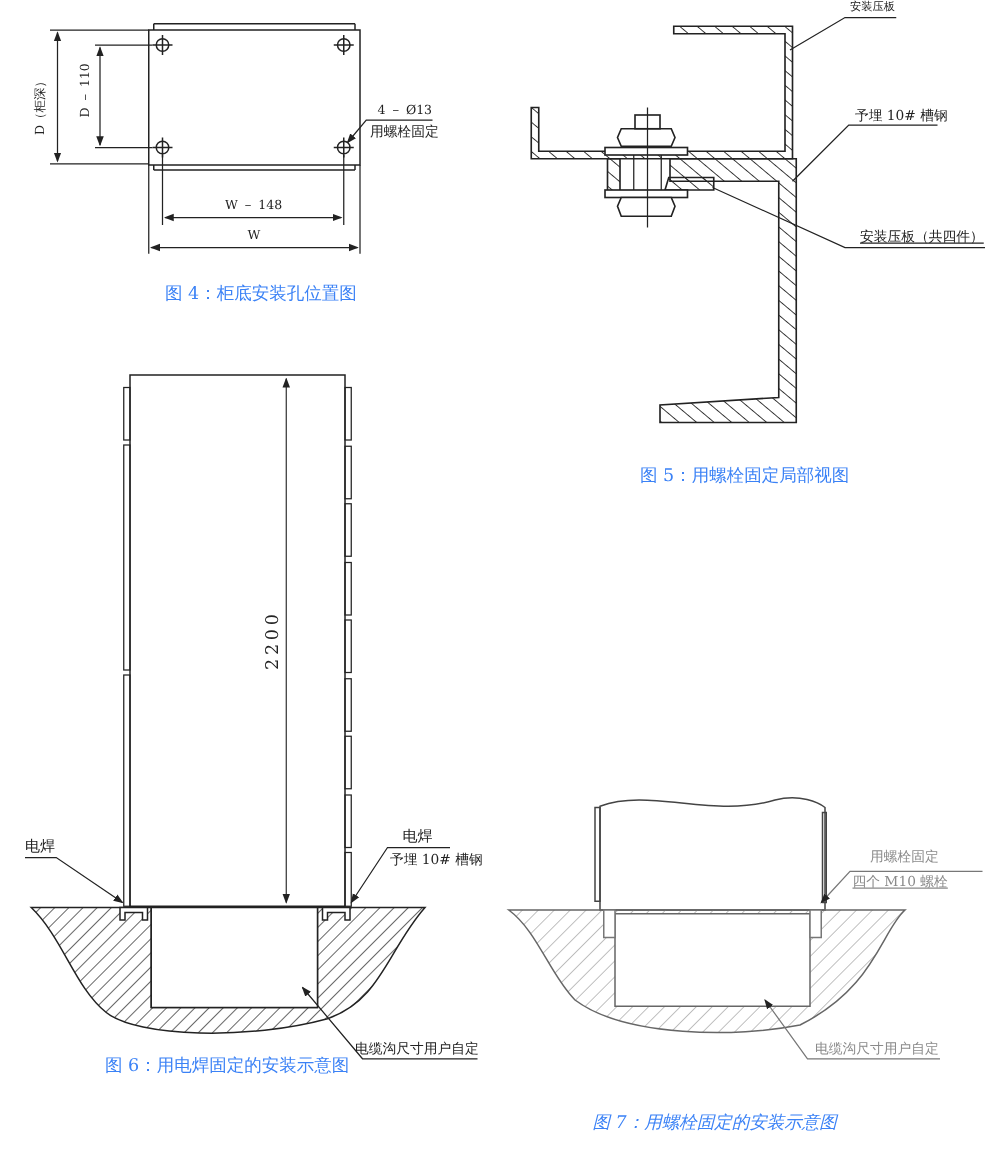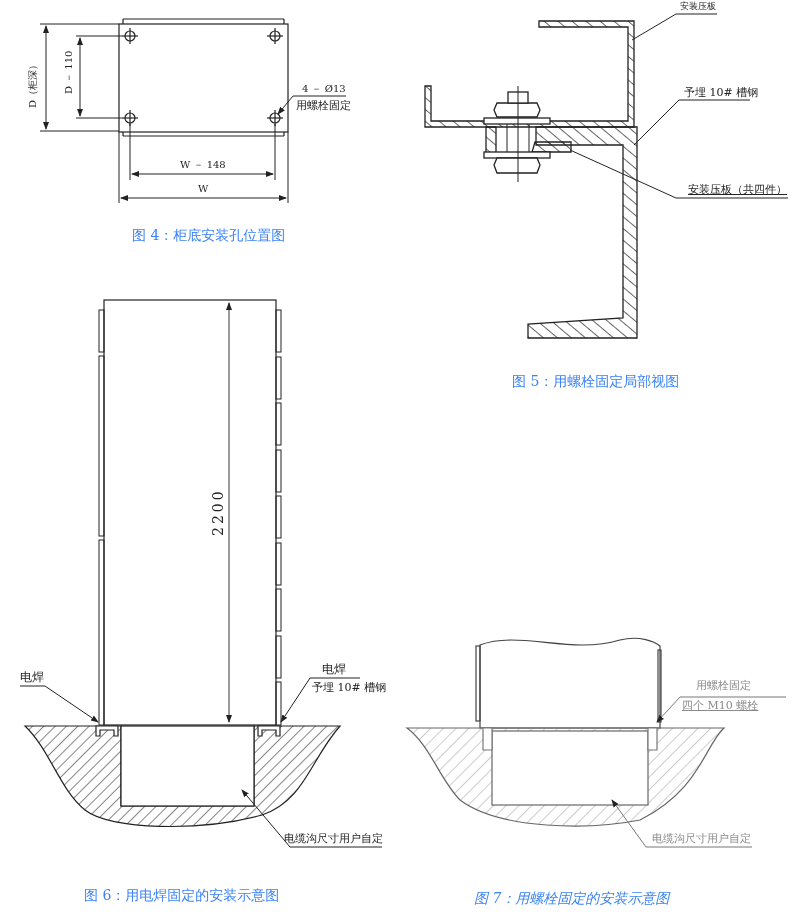--- a/index.html
+++ b/index.html
@@ -160,18 +160,18 @@
 <div class="lbl" style="left:680px;top:2px;font-size:9px;">安装压板</div>
 <div class="lbl" style="left:684px;top:87px;">予埋 10# 槽钢</div>
 <div class="lbl" style="left:688px;top:184px;text-decoration:underline;">安装压板（共四件）</div>
 <div class="cap" style="left:512px;top:374px;">图 5：用螺栓固定局部视图</div>
 
 <div class="lbl vert" style="left:211px;top:536px;transform:rotate(-90deg);font-size:14px;letter-spacing:3px;">2200</div>
 <div class="lbl" style="left:20px;top:671px;font-size:12px;">电焊</div>
 <div class="lbl" style="left:322px;top:663px;font-size:12px;">电焊</div>
 <div class="lbl" style="left:312px;top:682px;">予埋 10# 槽钢</div>
 <div class="lbl" style="left:284px;top:833px;">电缆沟尺寸用户自定</div>
-<div class="cap" style="left:84px;top:888px;">图 6：用电焊固定的安装示意图</div>
+<div class="cap" style="left:84px;top:846px;">图 6：用电焊固定的安装示意图</div>
 
 <div class="lbl faint" style="left:696px;top:680px;text-align:right;">用螺栓固定</div>
 <div class="lbl faint" style="left:682px;top:700px;text-decoration:underline;">四个 M10 螺栓</div>
 <div class="lbl faint" style="left:652px;top:833px;">电缆沟尺寸用户自定</div>
 <div class="cap" style="left:474px;top:891px;font-style:italic;">图 7：用螺栓固定的安装示意图</div>
 
 </body></html>

